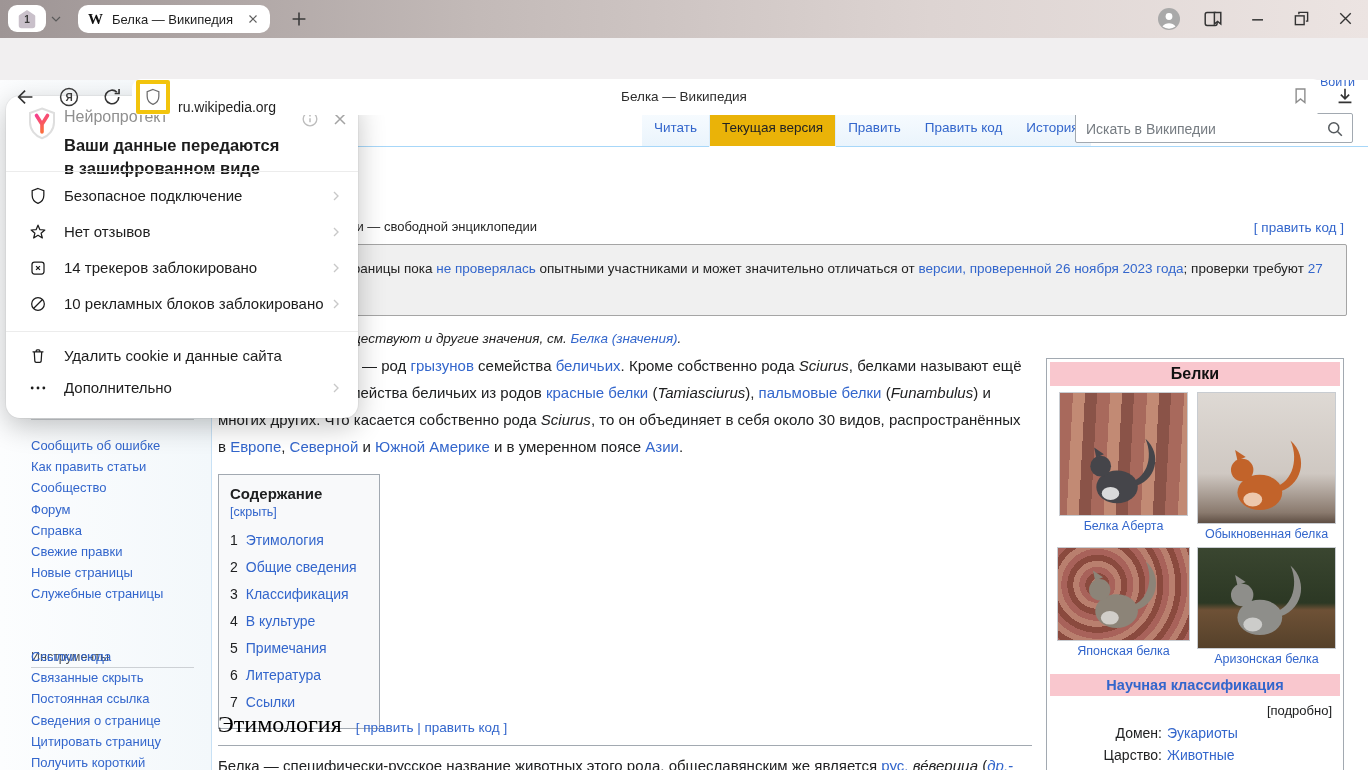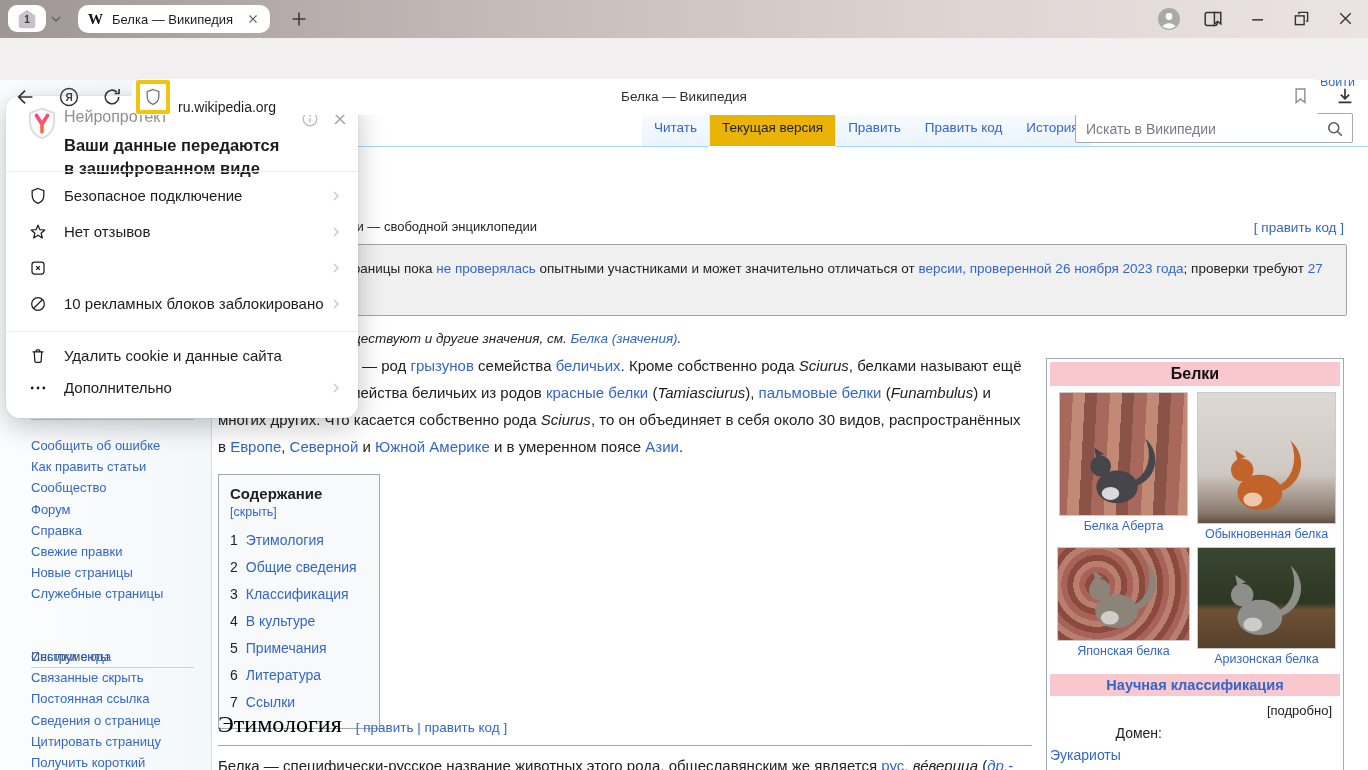--- a/index.html
+++ b/index.html
@@ -86,21 +86,21 @@
   .ib-title{background:#f9c7ce;text-align:center;font-weight:bold;font-size:16px;padding:3px 0;color:#111;}
   .ib-grid{display:flex;flex-wrap:wrap;justify-content:center;margin-top:6px;}
   .ib-cell{width:143px;text-align:center;}
   .ib-img{border:1px solid #c8ccd1;margin:0 auto;position:relative;overflow:hidden;}
   .ib-img svg{position:absolute;bottom:0;left:7%;width:86%;}
   .ib-cap{font-size:12.5px;color:#3366cc;margin:3px 0 6px;cursor:pointer;}
   .ib-class{background:#f9c7ce;color:#3366cc;font-weight:bold;text-align:center;font-size:14.5px;
             padding:3px 0;margin-top:2px;cursor:pointer;}
   .ib-details{text-align:right;font-size:13px;padding:7px 8px 3px;color:#202122;}
   .ib-rows{margin-top:2px;line-height:21.5px;}
-  .ib-row{display:flex;flex-direction:column;}
+  .ib-row{display:flex;}
   .ib-row .lbl{width:112px;text-align:right;color:#202122;padding-right:5px;flex:none;}
   .ib-row .val{color:#3366cc;cursor:pointer;}
   
   .popup{position:absolute;left:6px;top:96px;width:352px;height:322px;background:#fff;border-radius:14px;
          box-shadow:0 8px 28px rgba(0,0,0,.24),0 0 0 1px rgba(0,0,0,.04);z-index:40;}
   .popup::before{content:"";position:absolute;left:146px;top:-7px;width:14px;height:14px;background:#fff;
                  transform:rotate(45deg);border-radius:2px;}
   .pp-brandicon{position:absolute;left:17px;top:9px;}
   .pp-brand{position:absolute;left:58px;top:12px;font-size:16px;color:#8f8f8f;}
   .pp-head{position:absolute;left:58px;top:31px;width:216px;font-size:16.5px;font-weight:bold;
@@ -360,20 +360,21 @@
           </svg>
         </span>
     </div>
     <div class="pp-row" style="top:154px;">
       <span class="ic">
           <svg width="20" height="20" viewBox="0 0 24 24">
             <rect x="4.8" y="4.8" width="14.4" height="14.4" rx="3" fill="none" stroke="#1c1c1c" stroke-width="1.5"></rect>
             <path d="M9.7 9.7l4.6 4.6M14.3 9.7l-4.6 4.6" stroke="#1c1c1c" stroke-width="1.5"></path>
           </svg>
         </span>
+      <span class="lb">14 трекеров заблокировано</span>
       <span class="ch">
           <svg width="16" height="16" viewBox="0 0 24 24">
             <path d="M9 6l6 6-6 6" fill="none" stroke="#c8c8c8" stroke-width="2"></path>
           </svg>
         </span>
     </div>
     <div class="pp-row" style="top:190px;">
       <span class="ic">
           <svg width="20" height="20" viewBox="0 0 24 24">
             <circle cx="12" cy="12" r="7.6" fill="none" stroke="#1c1c1c" stroke-width="1.5"></circle>

